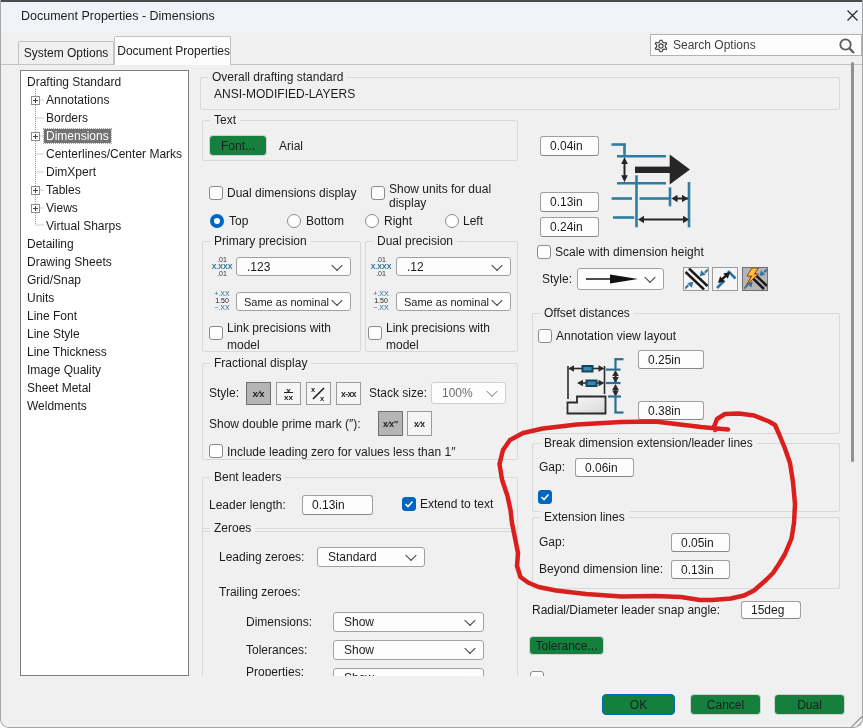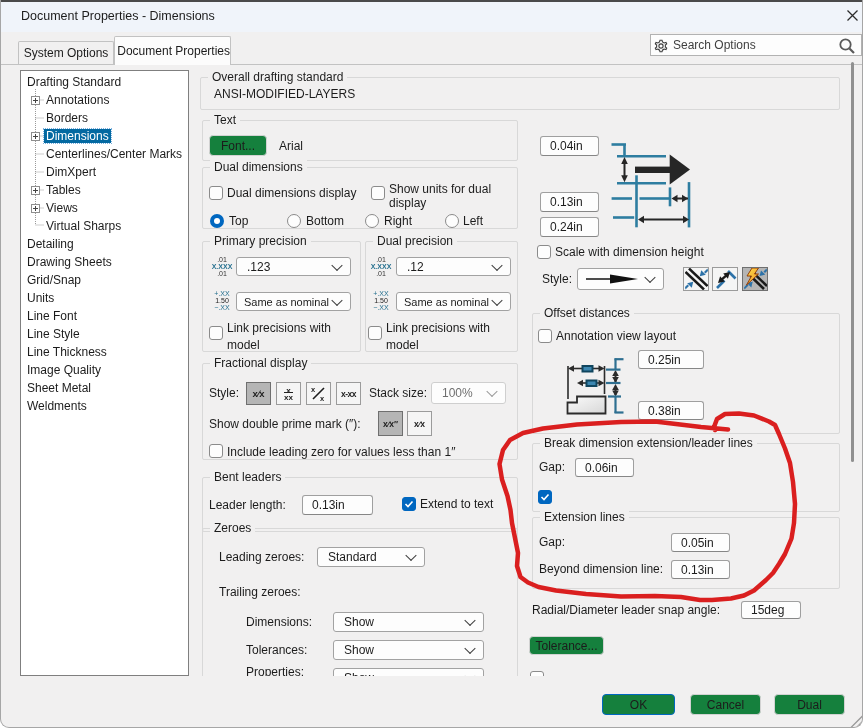--- a/index.html
+++ b/index.html
@@ -16,21 +16,21 @@
 .chk{position:absolute;width:14px;height:14px;background:#fdfdfd;border:1px solid #8b8b8b;border-radius:3px}
 .chk.on{background:#0067c0;border-color:#0067c0}
 .rad{position:absolute;width:14px;height:14px;border-radius:50%;background:#fdfdfd;border:1px solid #8b8b8b}
 .rad.on{border:none;background:#0067c0}
 .rad.on:after{content:"";position:absolute;left:4px;top:4px;width:6px;height:6px;border-radius:50%;background:#fff}
 .lab{position:absolute;white-space:nowrap;display:flex;align-items:center;height:18px}
 .btn{position:absolute;background:#15803d;border:1px solid #d2d2d2;border-radius:4px;display:flex;align-items:center;justify-content:center}
 .tgl{position:absolute;width:25px;height:23px;background:#f5f5f5;border:1px solid #9b9b9b;display:flex;align-items:center;justify-content:center}
 .tgl.on{background:#b5b5b5;border-color:#6f6f6f}
 .tree-item{position:absolute;white-space:nowrap;height:16px;line-height:16px}
-.sel{background:#0369a1;color:#fff;outline:1px dotted #7ab0e0;padding:0 2px;margin-left:-2px}
+.sel{background:#737373;color:#fff;outline:1px dotted #7ab0e0;padding:0 2px;margin-left:-2px}
 .exp{position:absolute;width:9px;height:9px;border:1px solid #8e8e8e;background:#fff}
 .exp:before{content:"";position:absolute;left:1px;top:3px;width:5px;height:1px;background:#444}
 .exp:after{content:"";position:absolute;left:3px;top:1px;width:1px;height:5px;background:#444}
 .picon{position:absolute;width:22px;height:22px;font-family:"Liberation Sans",sans-serif;text-align:center;line-height:7px;font-size:7px;letter-spacing:0;color:#26708f}
 </style></head><body>
 <div id="dlg">
 <div class="a" id="topline"></div>
 <div class="a" id="title"></div>
 <div class="a" id="titletx" style="font-size:12.5px">Document Properties - Dimensions</div>
 <svg class="a" style="left:846px;top:10px" width="11" height="11">
@@ -87,23 +87,20 @@
         <span class="lbl">Overall drafting standard</span>
       </div>
 <div class="lab" style="left:23px;top:20px">ANSI-MODIFIED-LAYERS</div>
 
 <div class="grp" style="left:11px;top:55px;width:316px;height:41px">
         <span class="lbl">Text</span>
       </div>
 <div class="btn" style="left:18px;top:70px;width:58px;height:21px">Font...</div>
 <div class="lab" style="left:88px;top:72px">Arial</div>
 
-<div class="grp" style="left:11px;top:102px;width:316px;height:62px">
-        <span class="lbl">Dual dimensions</span>
-      </div>
 <div class="chk" style="left:18px;top:121px"></div>
 <div class="lab" style="left:36px;top:119px">Dual dimensions display</div>
 <div class="chk" style="left:180px;top:121px"></div>
 <div class="a" style="left:198px;top:118px;line-height:13.5px">Show units for dual<br>display</div>
 <div class="rad on" style="left:19px;top:149px"></div>
 <div class="lab" style="left:38px;top:147px">Top</div>
 <div class="rad" style="left:96px;top:149px"></div>
 <div class="lab" style="left:115px;top:147px">Bottom</div>
 <div class="rad" style="left:174px;top:149px"></div>
 <div class="lab" style="left:193px;top:147px">Right</div>

